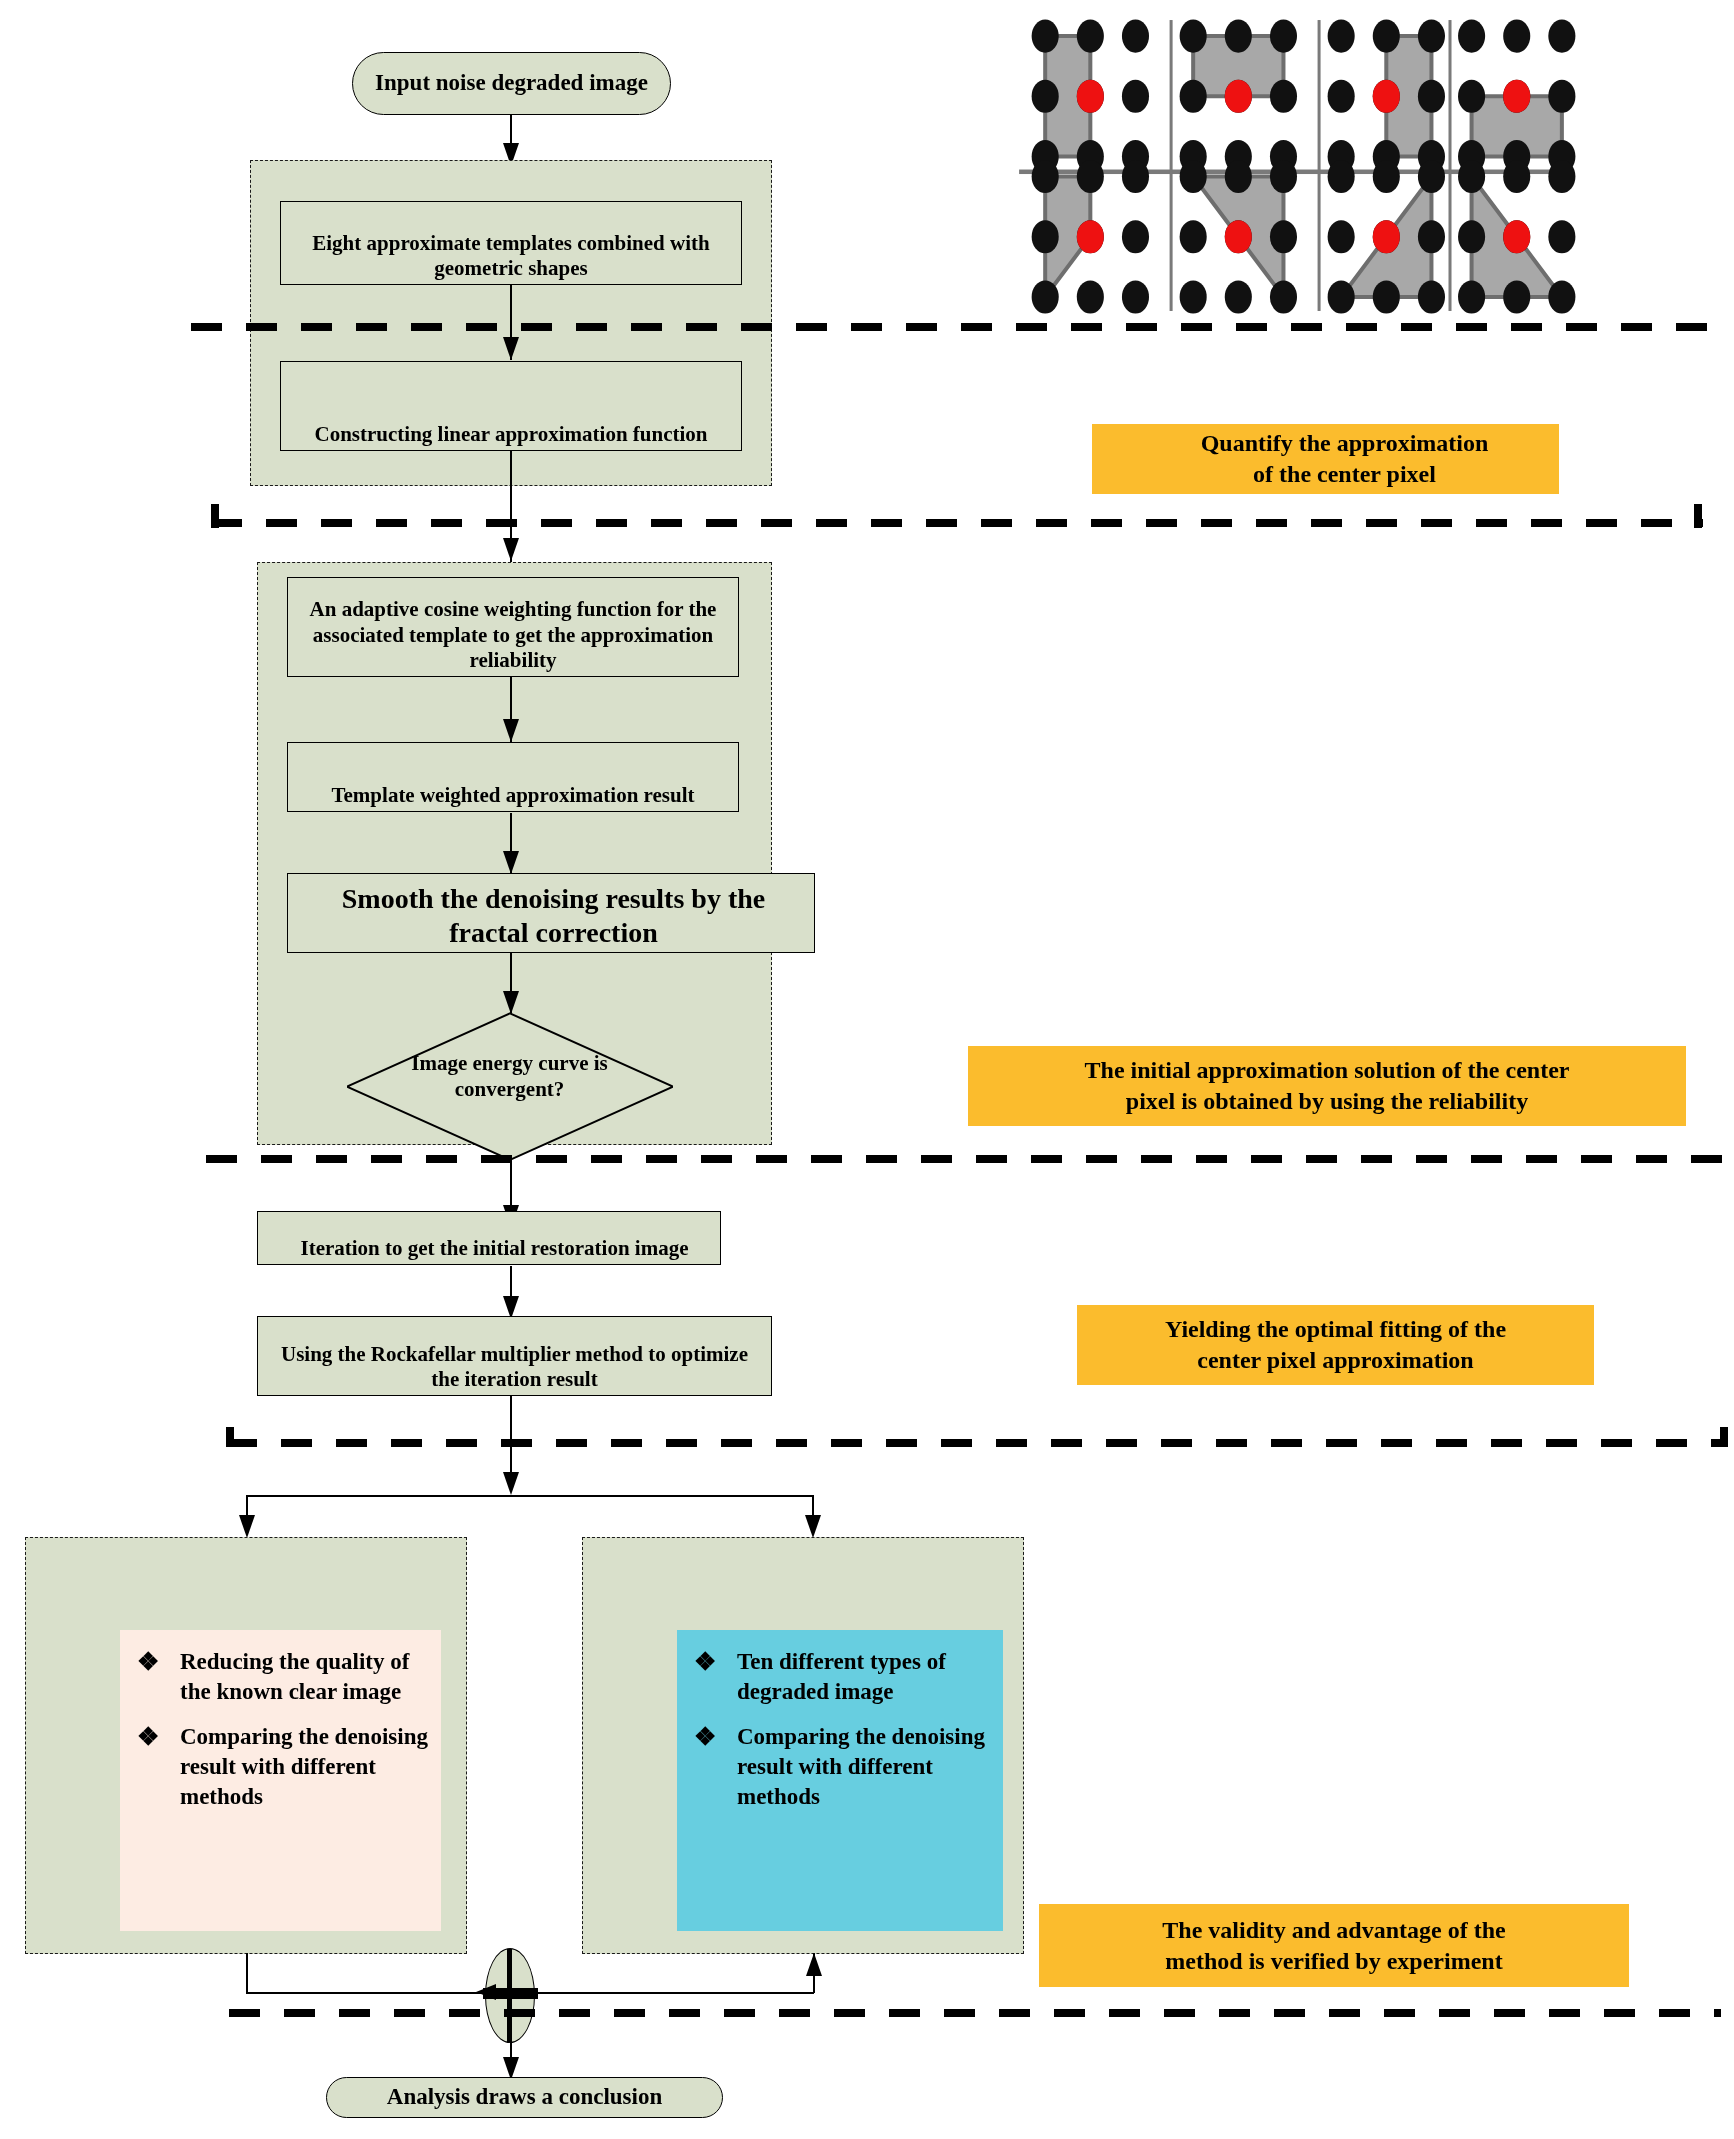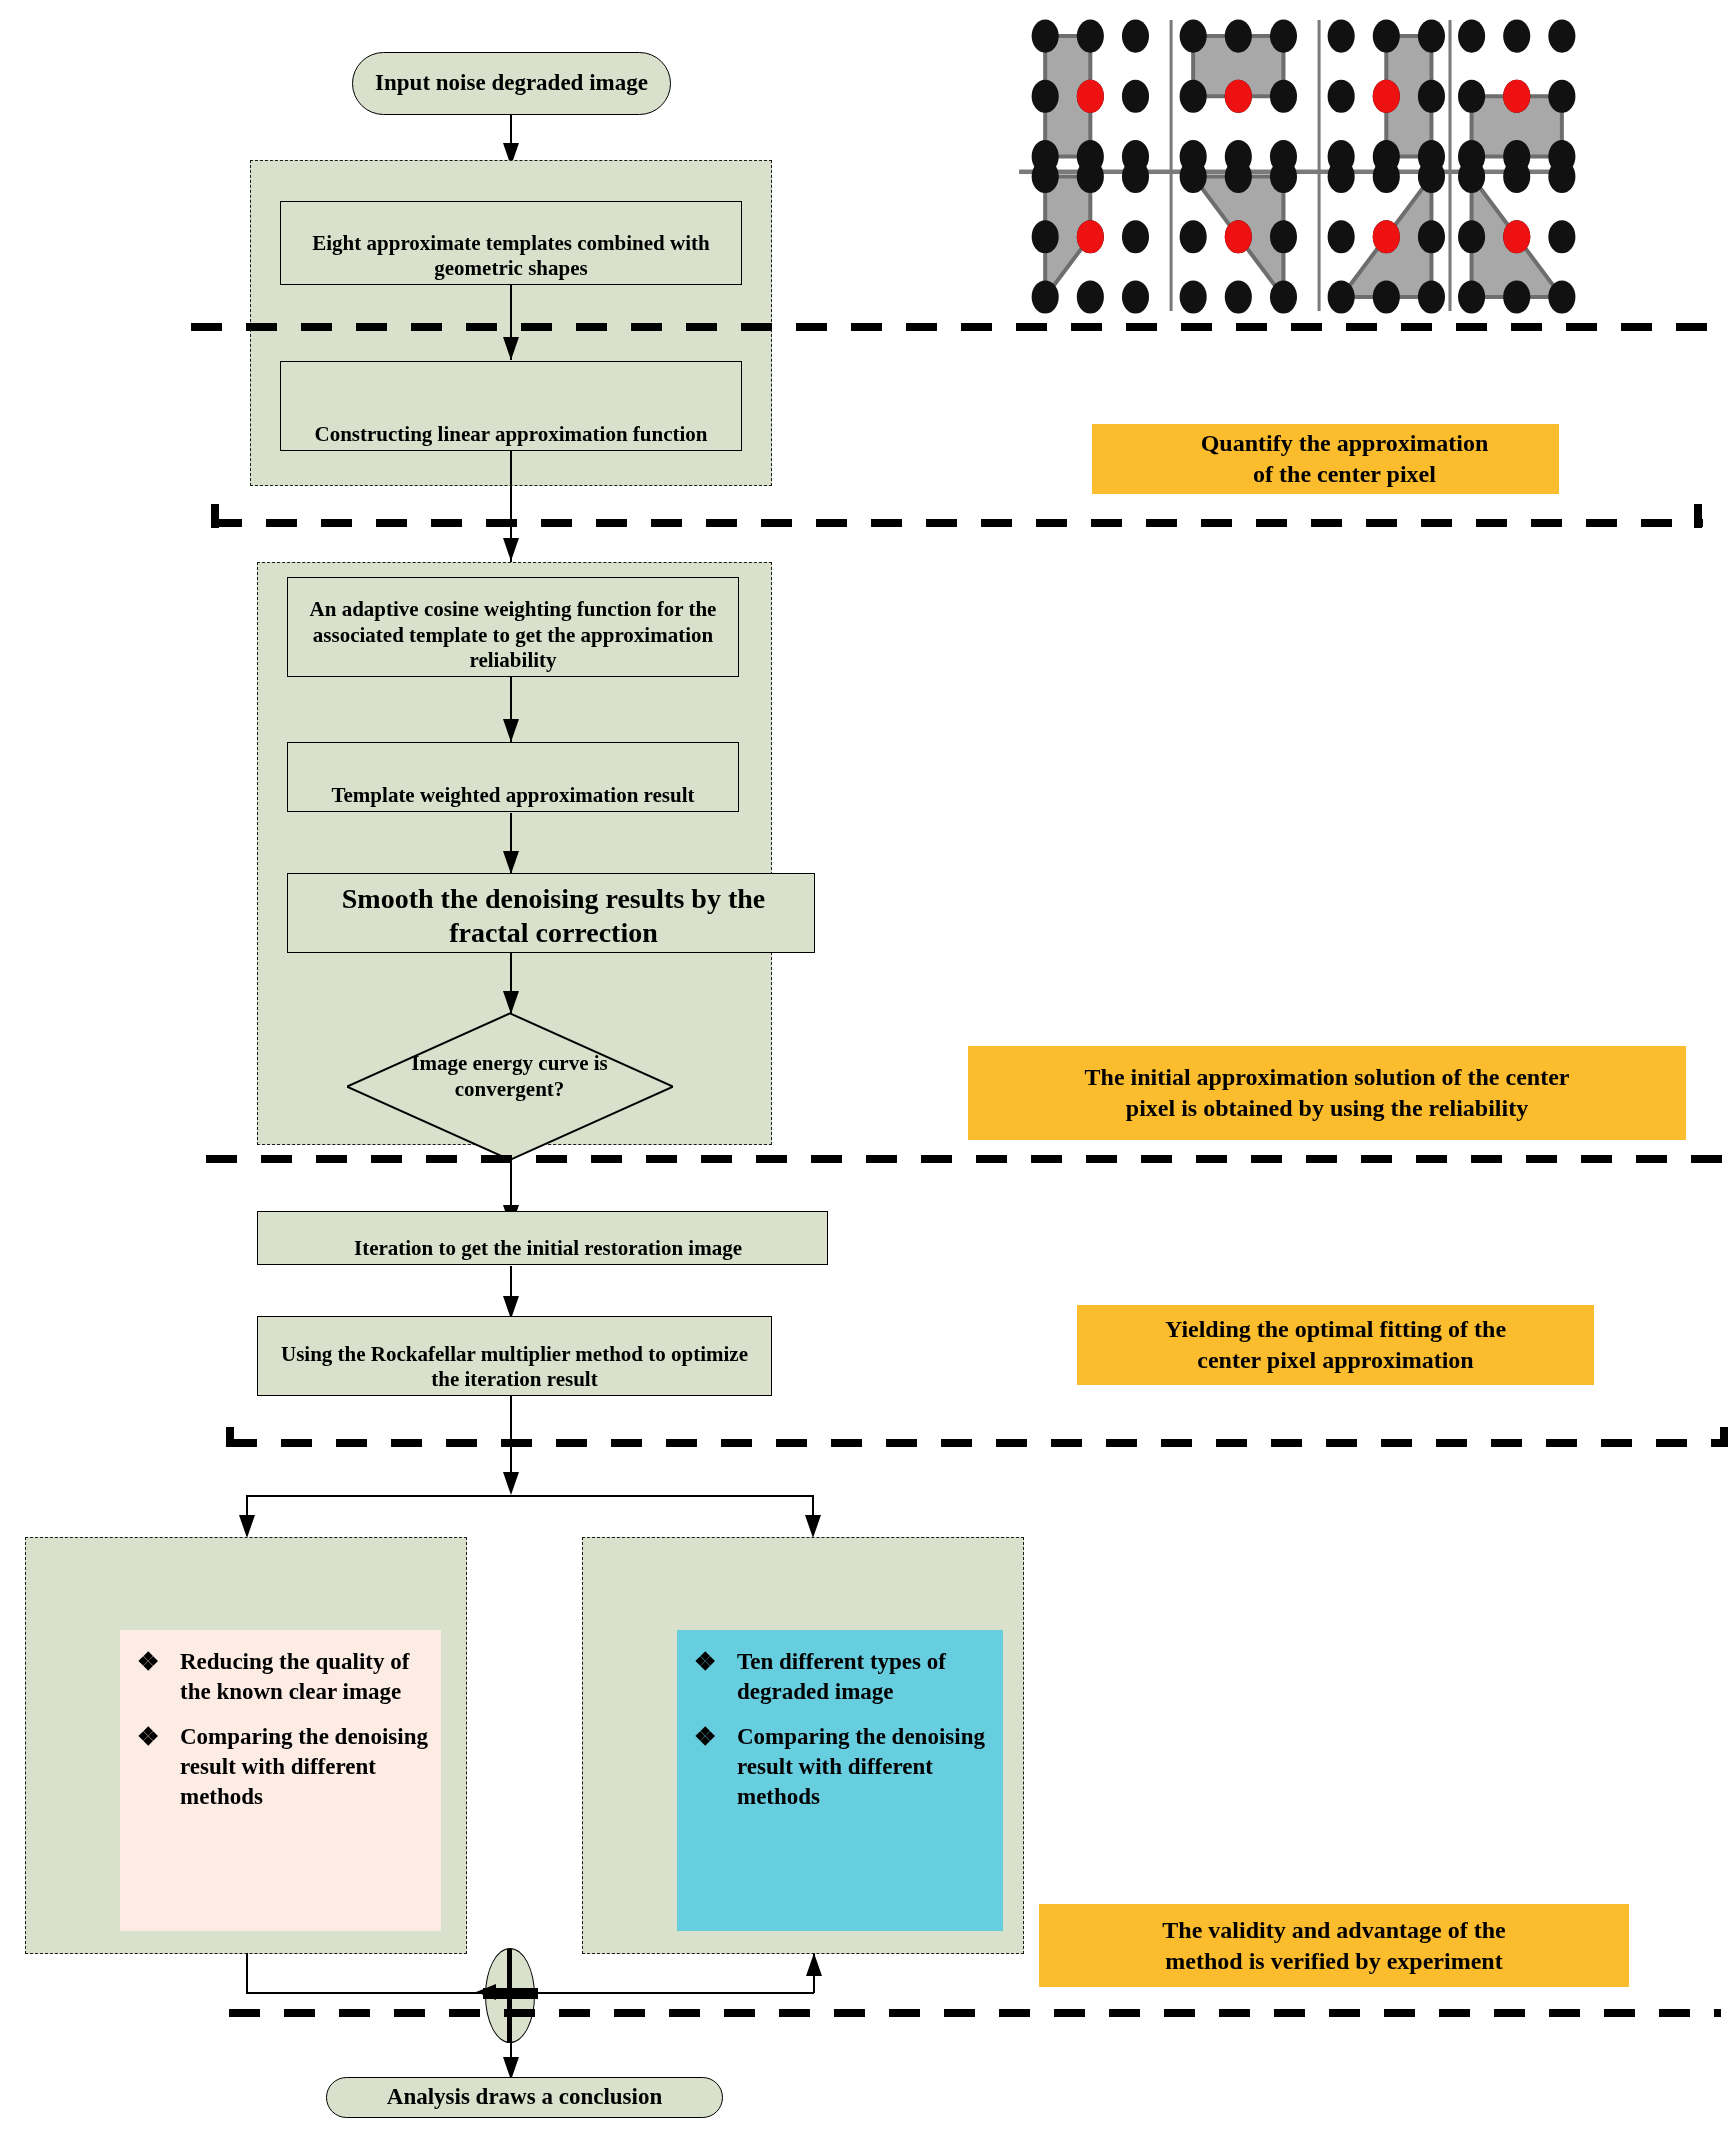--- a/index.html
+++ b/index.html
@@ -280,31 +280,31 @@
   <div class="vline abs" style="left:510px;top:953px;height:60px;"></div>
   <div class="arrow-down abs" style="left:503px;top:991px;"></div>
 
   <div class="abs diamond-wrap" style="left:347px;top:954px;width:326px;height:206px;">
     <svg class="diamond-svg" width="326" height="206" viewBox="0 0 650 410" xmlns="http://www.w3.org/2000/svg">
       <polygon points="325,118 650,264 325,410 0,264" fill="#d9e0cb" stroke="#000" stroke-width="4"></polygon>
     </svg>
   </div>
   <div class="diamond-label" style="left:409px;top:1050px;width:201px;font-size:21px;">Image energy curve is convergent?</div>
 
-  <div class="callout abs" style="left:968px;top:1046px;width:718px;height:94px;font-size:24px;flex-direction:column;">
+  <div class="callout abs" style="left:968px;top:1046px;width:718px;height:80px;font-size:24px;flex-direction:column;">
     <span>The initial approximation solution of the center</span>
     <span>pixel is obtained by using the  reliability</span>
   </div>
 
   <div class="sep abs" style="left:206px;top:1155px;width:1517px;"></div>
 
   <div class="vline abs" style="left:510px;top:1160px;height:69px;"></div>
   <div class="arrow-down abs" style="left:503px;top:1205px;"></div>
 
-  <div class="procbox abs" style="left:257px;top:1211px;width:571px;height:54px;font-size:21px;padding-left:18px;">
+  <div class="procbox abs" style="left:257px;top:1211px;width:464px;height:54px;font-size:21px;padding-left:18px;">
     <span>Iteration to get the initial restoration image</span>
   </div>
 
   <div class="vline abs" style="left:510px;top:1266px;height:50px;"></div>
   <div class="arrow-down abs" style="left:503px;top:1296px;"></div>
 
   <div class="procbox abs" style="left:257px;top:1316px;width:515px;height:80px;font-size:21px;">
     <span>Using  the Rockafellar multiplier method to optimize the iteration result</span>
   </div>
 

